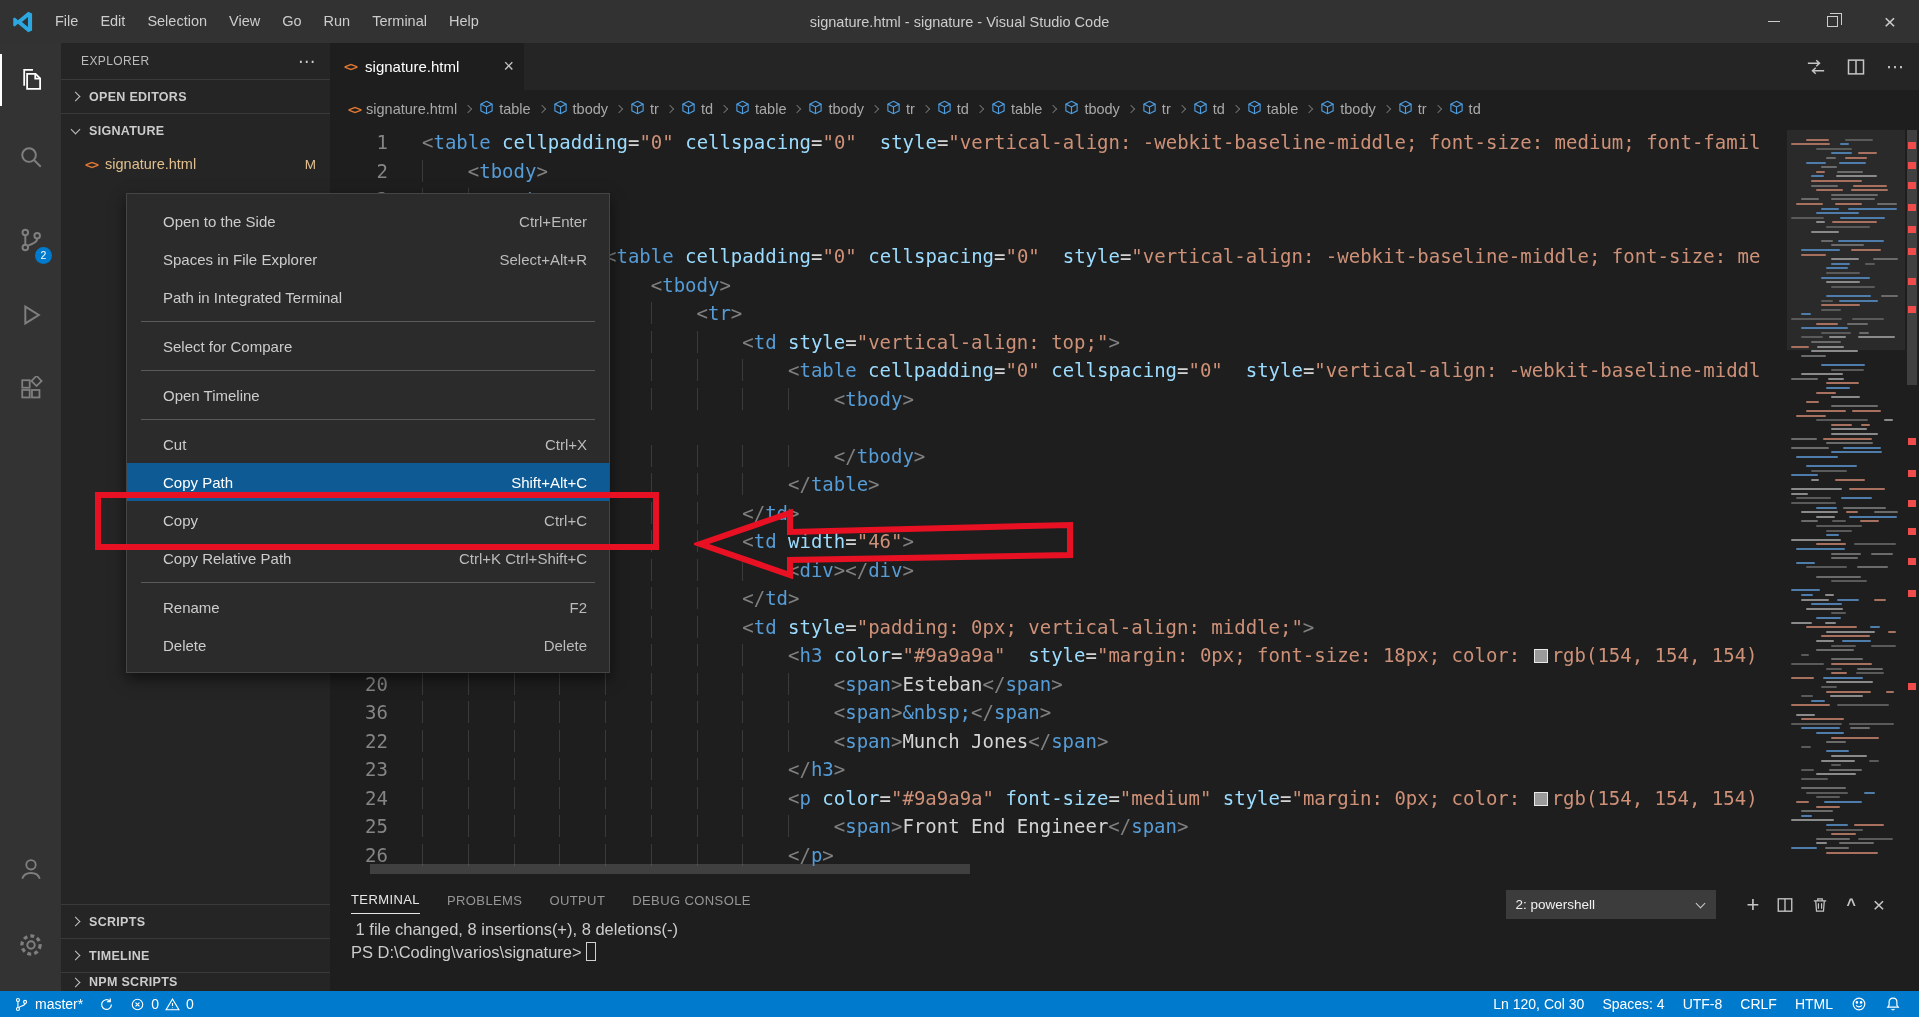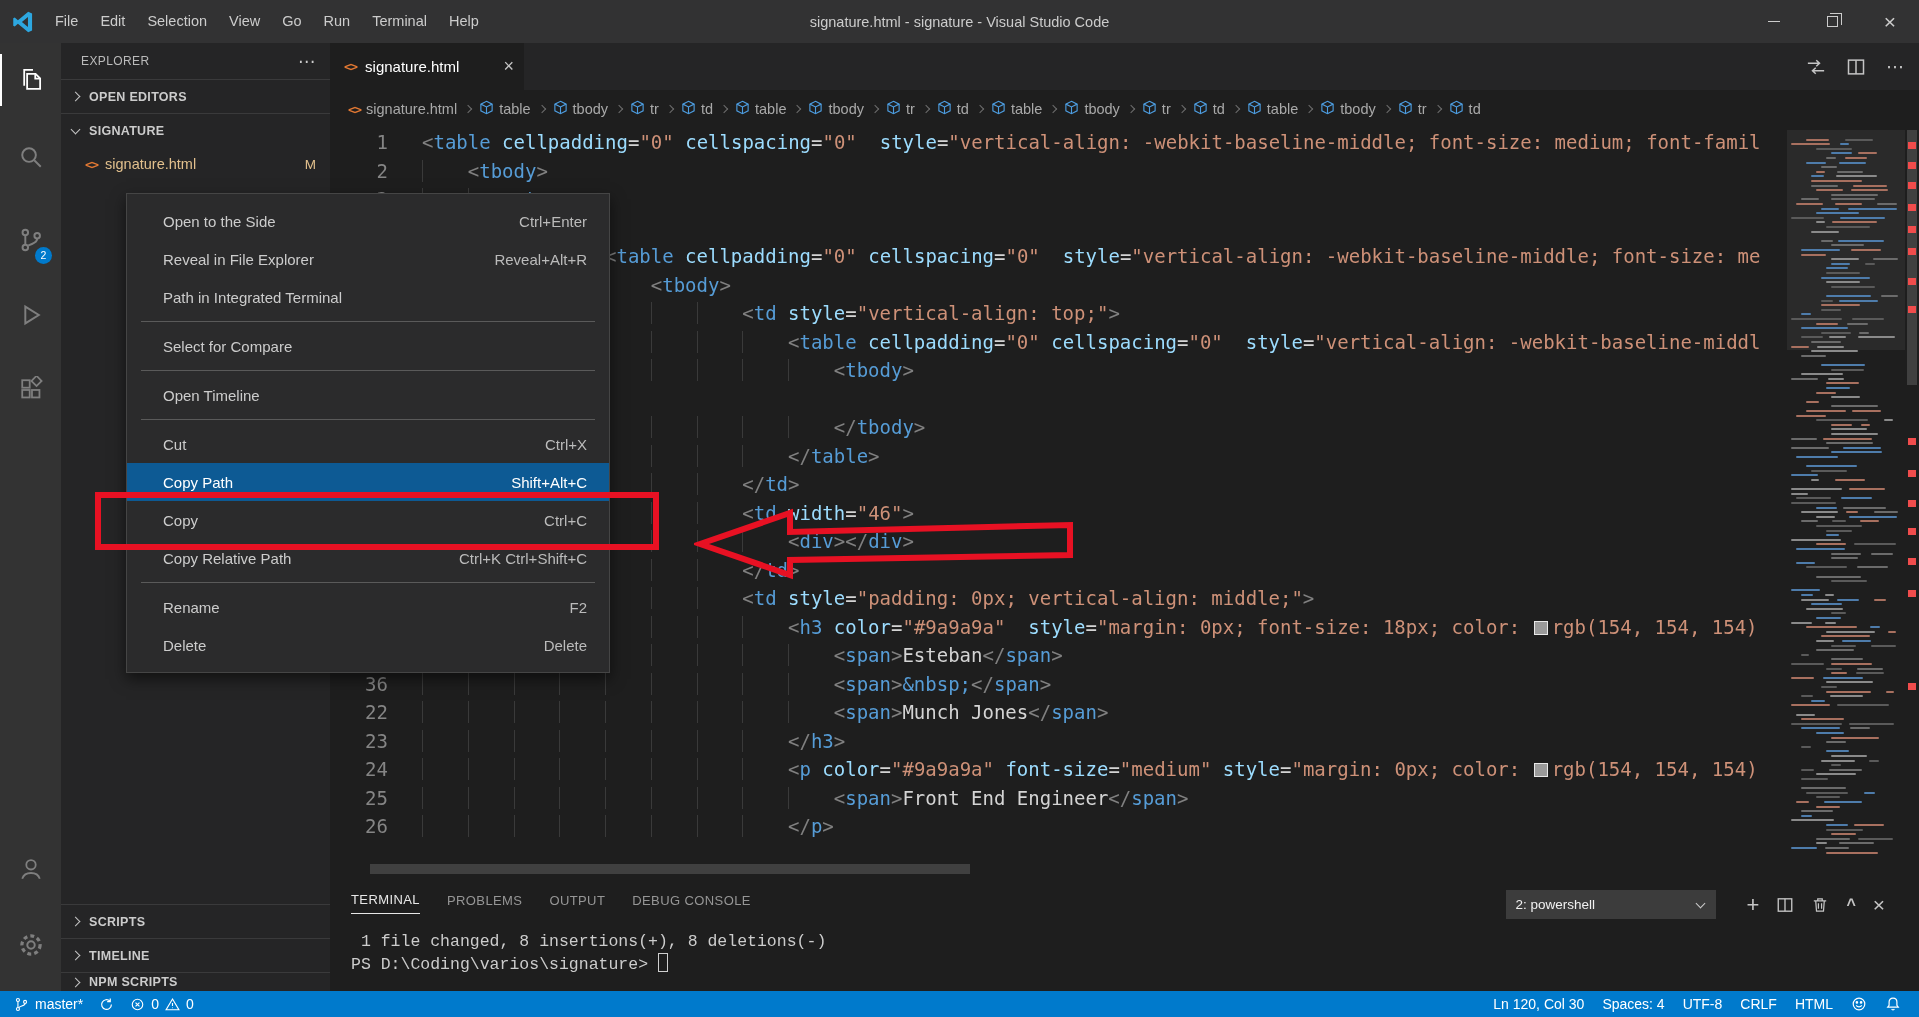--- a/index.html
+++ b/index.html
@@ -82,21 +82,21 @@
 
   
   #panel { left:330px; top:882px; width:1589px; height:109px; background:#1e1e1e; color:#cccccc; }
   #panel-tabs { display:flex; align-items:center; gap:27px; padding:10px 0 0 21px; font-size:13px; letter-spacing:.4px; color:#969696; }
   .ptab { padding-bottom:6px; }
   .ptab.active { color:#e7e7e7; border-bottom:1.5px solid #e7e7e7; }
   #panel-right { position:absolute; right:34px; top:8px; display:flex; align-items:center; gap:17px; color:#c5c5c5; }
   #shell-select { width:210px; height:29px; background:#3c3c3c; border:1px solid #3c3c3c; color:#f0f0f0; font-size:13.5px; display:flex; align-items:center; padding:0 8px 0 9px; margin-right:14px; }
   #shell-select .chev { border-color:#cccccc; margin-left:auto; }
   .p-icon { font-size:19px; }
-  #term-lines { position:absolute; left:21px; top:48px; font-family:Liberation Mono, monospace; font-size:16.5px; line-height:23px; color:#cccccc; white-space:pre; }
+  #term-lines { position:absolute; left:21px; top:36px; font-family:Liberation Sans, sans-serif; font-size:16.5px; line-height:23px; color:#cccccc; white-space:pre; }
   #term-cursor { display:inline-block; width:10px; height:19px; border:1.3px solid #d0d0d0; vertical-align:-3px; }
 
   
   #statusbar { left:0; top:991px; width:1919px; height:26px; background:#007acc; color:#ffffff; display:flex; align-items:center; font-size:14px; }
   .st-group { display:flex; align-items:center; gap:6px; padding:0 8px; height:26px; }
   .st-left { display:flex; align-items:center; margin-left:6px; }
   .st-right { display:flex; align-items:center; margin-left:auto; margin-right:10px; gap:2px; }
   svg.icon { display:block; }
 </style>
 </head>
@@ -404,20 +404,24 @@
         <span class="ln">4</span>
         <span class="lt"><span class="ig"></span><span class="ig"></span><span class="ig"></span><span class="tks"><span class="c-p">&lt;</span><span class="c-t">td</span><span class="c-p">&gt;</span></span></span>
       </div>
       <div class="cl">
         <span class="ln">5</span>
         <span class="lt"><span class="ig"></span><span class="ig"></span><span class="ig"></span><span class="ig"></span><span class="tks"><span class="c-p">&lt;</span><span class="c-t">table</span><span class="c-x"> </span><span class="c-a">cellpadding</span><span class="c-x">=</span><span class="c-s">"0"</span><span class="c-x"> </span><span class="c-a">cellspacing</span><span class="c-x">=</span><span class="c-s">"0"</span><span class="c-x">  </span><span class="c-a">style</span><span class="c-x">=</span><span class="c-s">"vertical-align: -webkit-baseline-middle; font-size: me</span></span></span>
       </div>
       <div class="cl">
         <span class="ln">6</span>
         <span class="lt"><span class="ig"></span><span class="ig"></span><span class="ig"></span><span class="ig"></span><span class="ig"></span><span class="tks"><span class="c-p">&lt;</span><span class="c-t">tbody</span><span class="c-p">&gt;</span></span></span>
+      </div>
+      <div class="cl">
+        <span class="ln">7</span>
+        <span class="lt"><span class="ig"></span><span class="ig"></span><span class="ig"></span><span class="ig"></span><span class="ig"></span><span class="ig"></span><span class="tks"><span class="c-p">&lt;</span><span class="c-t">tr</span><span class="c-p">&gt;</span></span></span>
       </div>
       <div class="cl">
         <span class="ln">8</span>
         <span class="lt"><span class="ig"></span><span class="ig"></span><span class="ig"></span><span class="ig"></span><span class="ig"></span><span class="ig"></span><span class="ig"></span><span class="tks"><span class="c-p">&lt;</span><span class="c-t">td</span><span class="c-x"> </span><span class="c-a">style</span><span class="c-x">=</span><span class="c-s">"vertical-align: top;"</span><span class="c-p">&gt;</span></span></span>
       </div>
       <div class="cl">
         <span class="ln">9</span>
         <span class="lt"><span class="ig"></span><span class="ig"></span><span class="ig"></span><span class="ig"></span><span class="ig"></span><span class="ig"></span><span class="ig"></span><span class="ig"></span><span class="tks"><span class="c-p">&lt;</span><span class="c-t">table</span><span class="c-x"> </span><span class="c-a">cellpadding</span><span class="c-x">=</span><span class="c-s">"0"</span><span class="c-x"> </span><span class="c-a">cellspacing</span><span class="c-x">=</span><span class="c-s">"0"</span><span class="c-x">  </span><span class="c-a">style</span><span class="c-x">=</span><span class="c-s">"vertical-align: -webkit-baseline-middl</span></span></span>
       </div>
       <div class="cl">
@@ -731,22 +735,22 @@
   <div id="hscroll" class="abs">
       <div id="h-thumb"></div>
     </div>
 
   <div id="ctxmenu" class="abs">
       <div class="cm-item">
         <span>Open to the Side</span>
         <span class="sc">Ctrl+Enter</span>
       </div>
       <div class="cm-item">
-        <span>Reveal in File Explorer</span>
-        <span class="sc">Reveal+Alt+R</span>
+        <span>Spaces in File Explorer</span>
+        <span class="sc">Select+Alt+R</span>
       </div>
       <div class="cm-item">
         <span>Path in Integrated Terminal</span>
         <span class="sc"></span>
       </div>
       <div class="cm-sep"></div>
       <div class="cm-item">
         <span>Select for Compare</span>
         <span class="sc"></span>
       </div>

